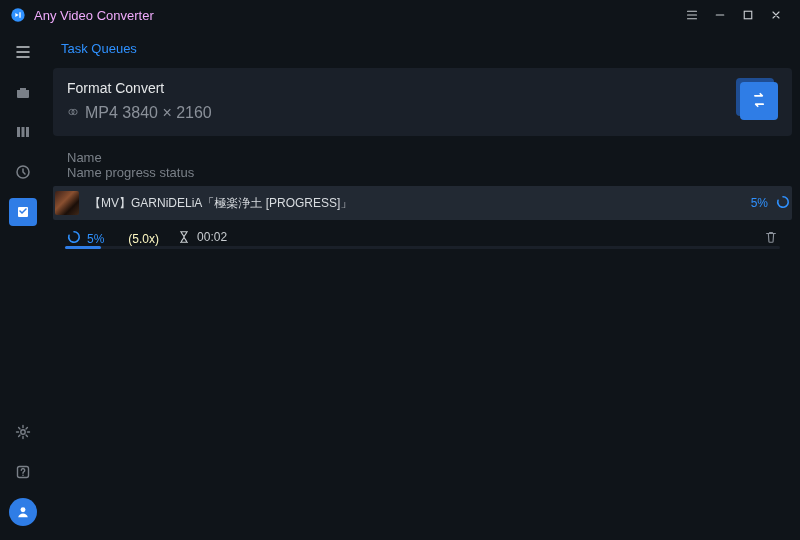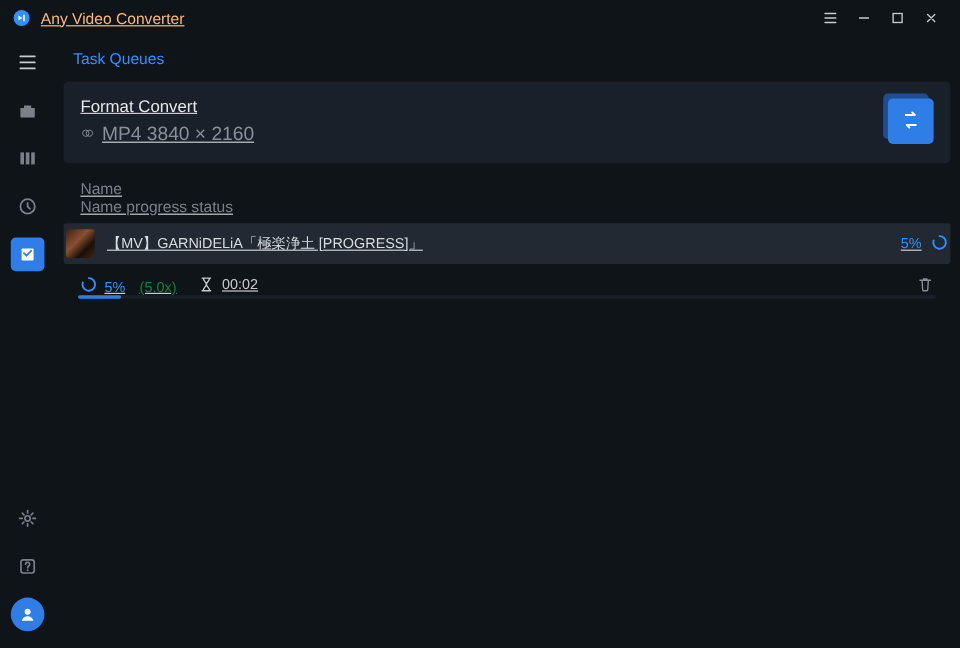--- a/index.html
+++ b/index.html
@@ -19,21 +19,21 @@
     display: flex;
     align-items: center;
     padding: 0 10px;
     background: #0f1419;
   }
   .titlebar .logo {
     width: 16px; height: 16px;
     display: flex; align-items: center; justify-content: center;
     margin-right: 8px;
   }
-  .titlebar .title { font-size: 13px; color: #fdba74; text-decoration: underline; }
+  .titlebar .title { font-size: 13px; color: #f0abfc; }
   .titlebar .spacer { flex: 1; }
   .winbtn {
     width: 28px; height: 24px;
     display: flex; align-items: center; justify-content: center;
     color: #c8ccd0;
     cursor: pointer;
   }
   .winbtn svg { width: 12px; height: 12px; }
 
   
@@ -94,21 +94,20 @@
   .tab {
     color: #2f91ff;
     font-size: 13px;
     padding: 4px 6px;
     cursor: pointer;
   }
   .content {
     flex: 1;
     padding: 8px 8px 0 8px;
     min-height: 0;
-    text-decoration: underline;
   }
 
   
   .card {
     background: #1a2029;
     border-radius: 4px;
     padding: 12px 14px 10px 14px;
     position: relative;
   }
   .card-title {
@@ -179,21 +178,21 @@
   .footer-row {
     display: flex;
     align-items: center;
     padding: 10px 14px 0 14px;
     color: #c8ccd0;
     font-size: 12px;
     position: relative;
   }
   .footer-row svg { width: 14px; height: 14px; }
   .footer-row .pctwrap { display:flex; align-items:center; gap:6px; color:#2f91ff; }
-  .footer-row .speed { color:#15803d; margin-left:6px; }
+  .footer-row .speed { color:#fef9c3; margin-left:18px; }
   .footer-row .timewrap { display:flex; align-items:flex-start; gap:6px; margin-left:18px; color:#c8ccd0; }
   .footer-row .spacer { flex:1; }
   .trash { color:#8a9099; cursor:pointer; }
   .progress-track {
     position: absolute;
     left: 12px; right: 12px; bottom: -2px;
     height: 3px;
     background: #1a2029;
     border-radius: 2px;
   }

